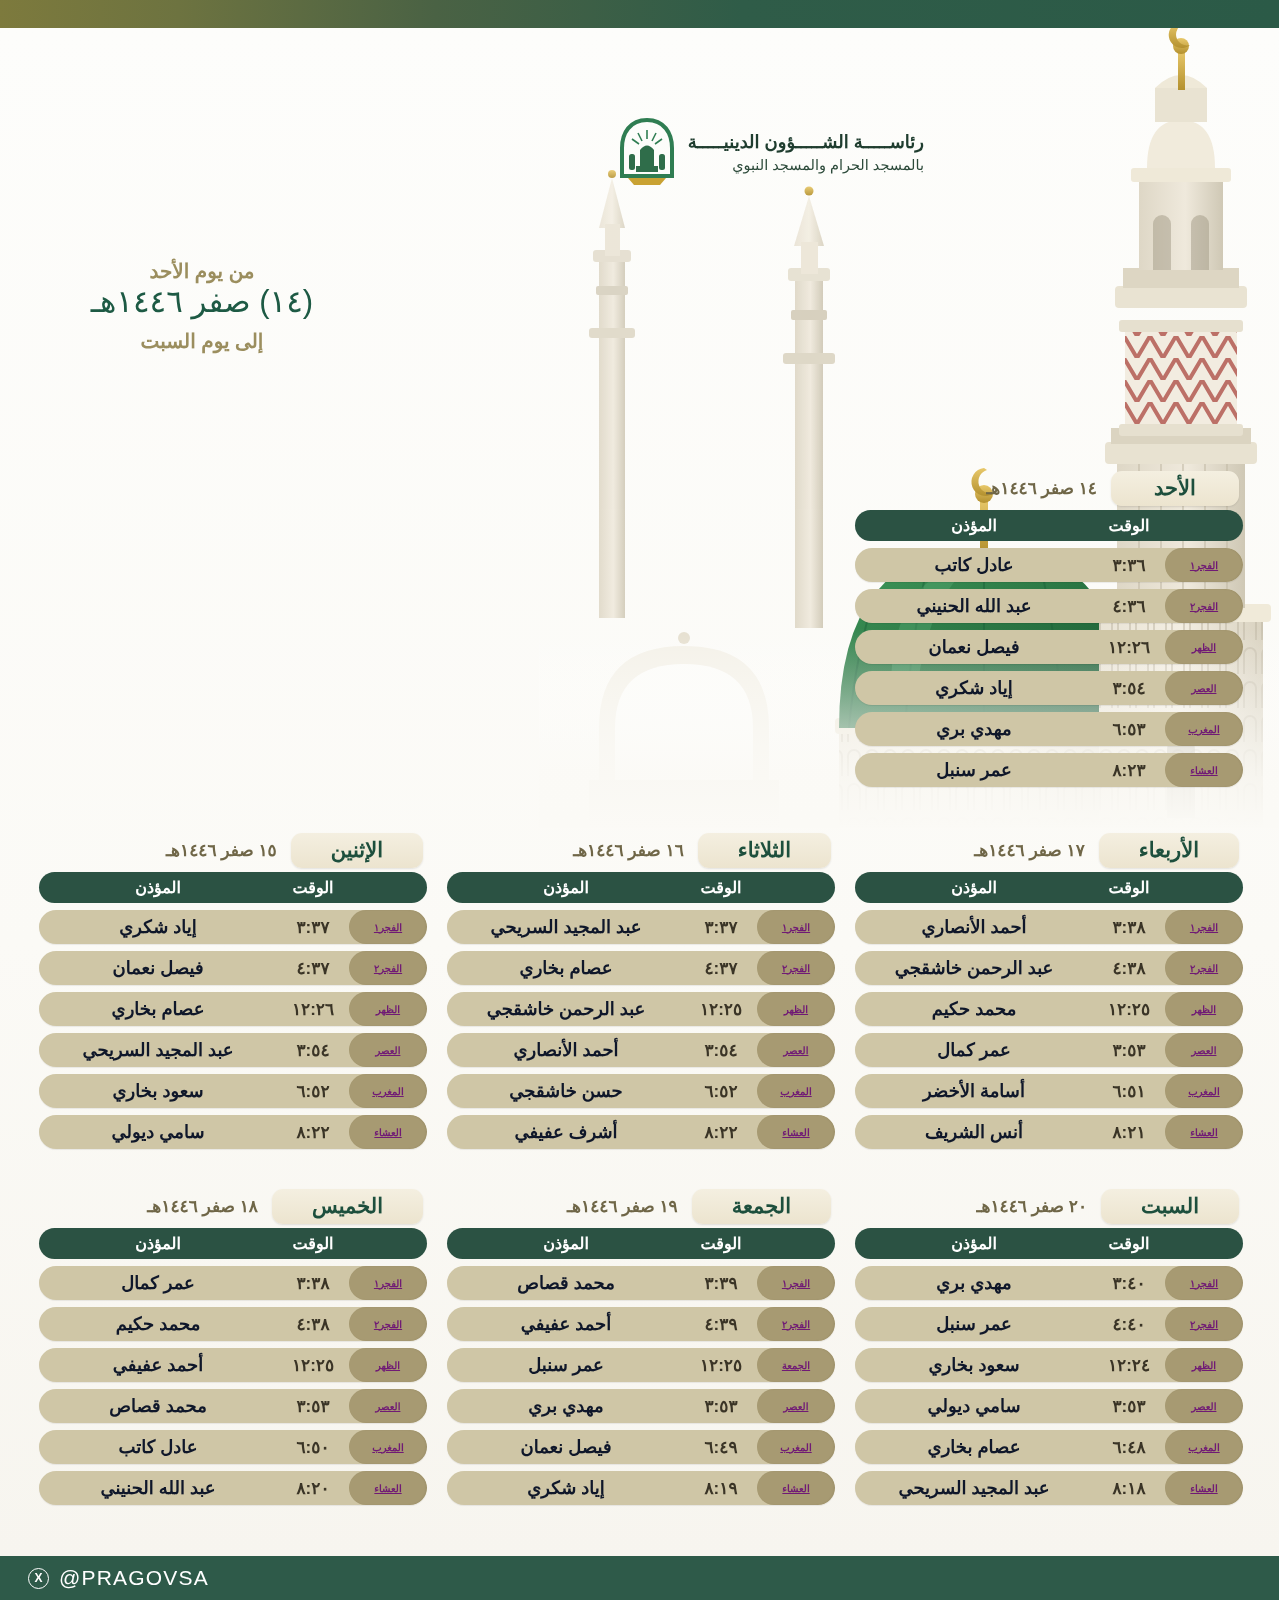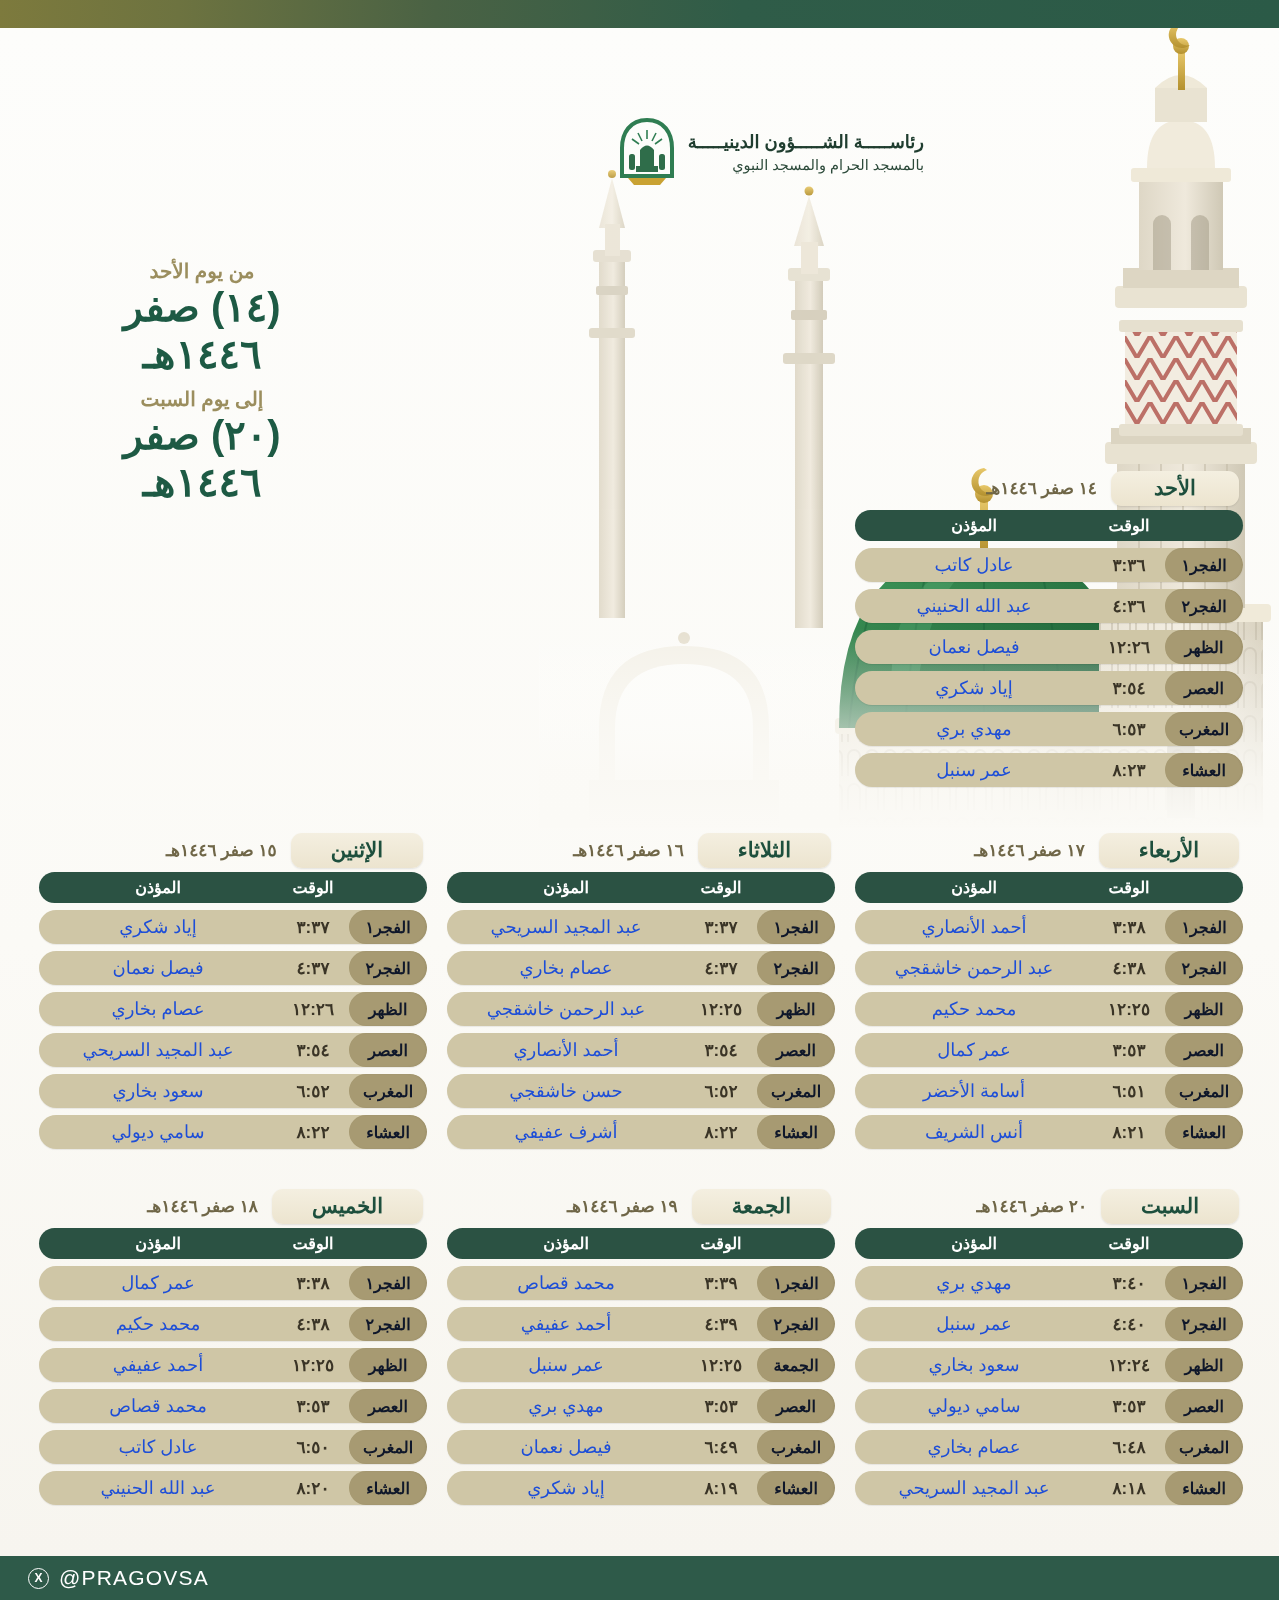--- a/index.html
+++ b/index.html
@@ -56,21 +56,21 @@
     font-size:46px; font-weight:bold; color:#1f6b4f;
     margin-top:4px; letter-spacing:-1px;
   }
 
   
   .range{
     position:absolute; top:250px; right:952px; width:250px;
     text-align:center; line-height:1.18;
   }
   .range .lbl{ font-size:20px; font-weight:bold; color:#9b8e5e; margin-top:10px; }
-  .range .val{ font-size:40px; font-weight:bold; color:#1d5a44; letter-spacing:1px; }
+  .range .val{ font-size:31px; font-weight:normal; color:#1d5a44; letter-spacing:1px; }
 
   
   .grid{
     position:absolute; left:0; top:0; width:1279px; height:1600px;
     pointer-events:none;
   }
   .card{
     position:absolute; width:388px; pointer-events:auto;
   }
   
@@ -108,30 +108,31 @@
   .hdr-name{ flex:1; display:flex; align-items:center; justify-content:center; }
 
   .row{
     display:flex; align-items:stretch; height:34px; margin-top:7px;
     background:#cfc6a6; border-radius:17px; overflow:hidden;
     box-shadow:0 1px 1px rgba(0,0,0,.07);
   }
   .row .c-prayer{
     width:78px; background:#a79a72; border-radius:17px;
     display:flex; align-items:center; justify-content:center;
-    color:#0f172a; font-weight:bold; font-size:16px;
+    color:#701a75; font-weight:bold; font-size:10px;
     box-shadow:inset -1px 0 2px rgba(0,0,0,.07);
+    text-decoration:underline;
   }
   .row .c-time{
     width:72px; display:flex; align-items:center; justify-content:center;
     color:#3a3426; font-weight:bold; font-size:17px; letter-spacing:.5px;
   }
   .row .c-muadhin{
     flex:1; display:flex; align-items:center; justify-content:center;
-    color:#1d4ed8; font-weight:normal; font-size:18px; padding:0 6px;
+    color:#0f172a; font-weight:bold; font-size:18px; padding:0 6px;
     white-space:nowrap;
   }
 
   
   .footer{
     position:absolute; bottom:0; left:0; width:1279px; height:44px;
     background:#2e5a49; display:flex; align-items:center;
     padding-right:0; padding-left:28px; direction:ltr; gap:10px;
   }
   .x-icon{
@@ -310,21 +311,20 @@
   </div>
 </div>
 
 <div class="title-block">
 </div>
 
 <div class="range">
   <div class="lbl">من يوم الأحد</div>
   <div class="val">(١٤) صفر ١٤٤٦هـ</div>
   <div class="lbl">إلى يوم السبت</div>
-  <div class="val">(٢٠) صفر ١٤٤٦هـ</div>
 </div>
 
 <div class="grid">
 
   <div class="card c-sun">
     <div class="card-top">
       <div class="day-badge">الأحد</div>
       <div class="day-date">١٤ صفر ١٤٤٦هـ</div>
     </div>
     <div class="hdr-row">

